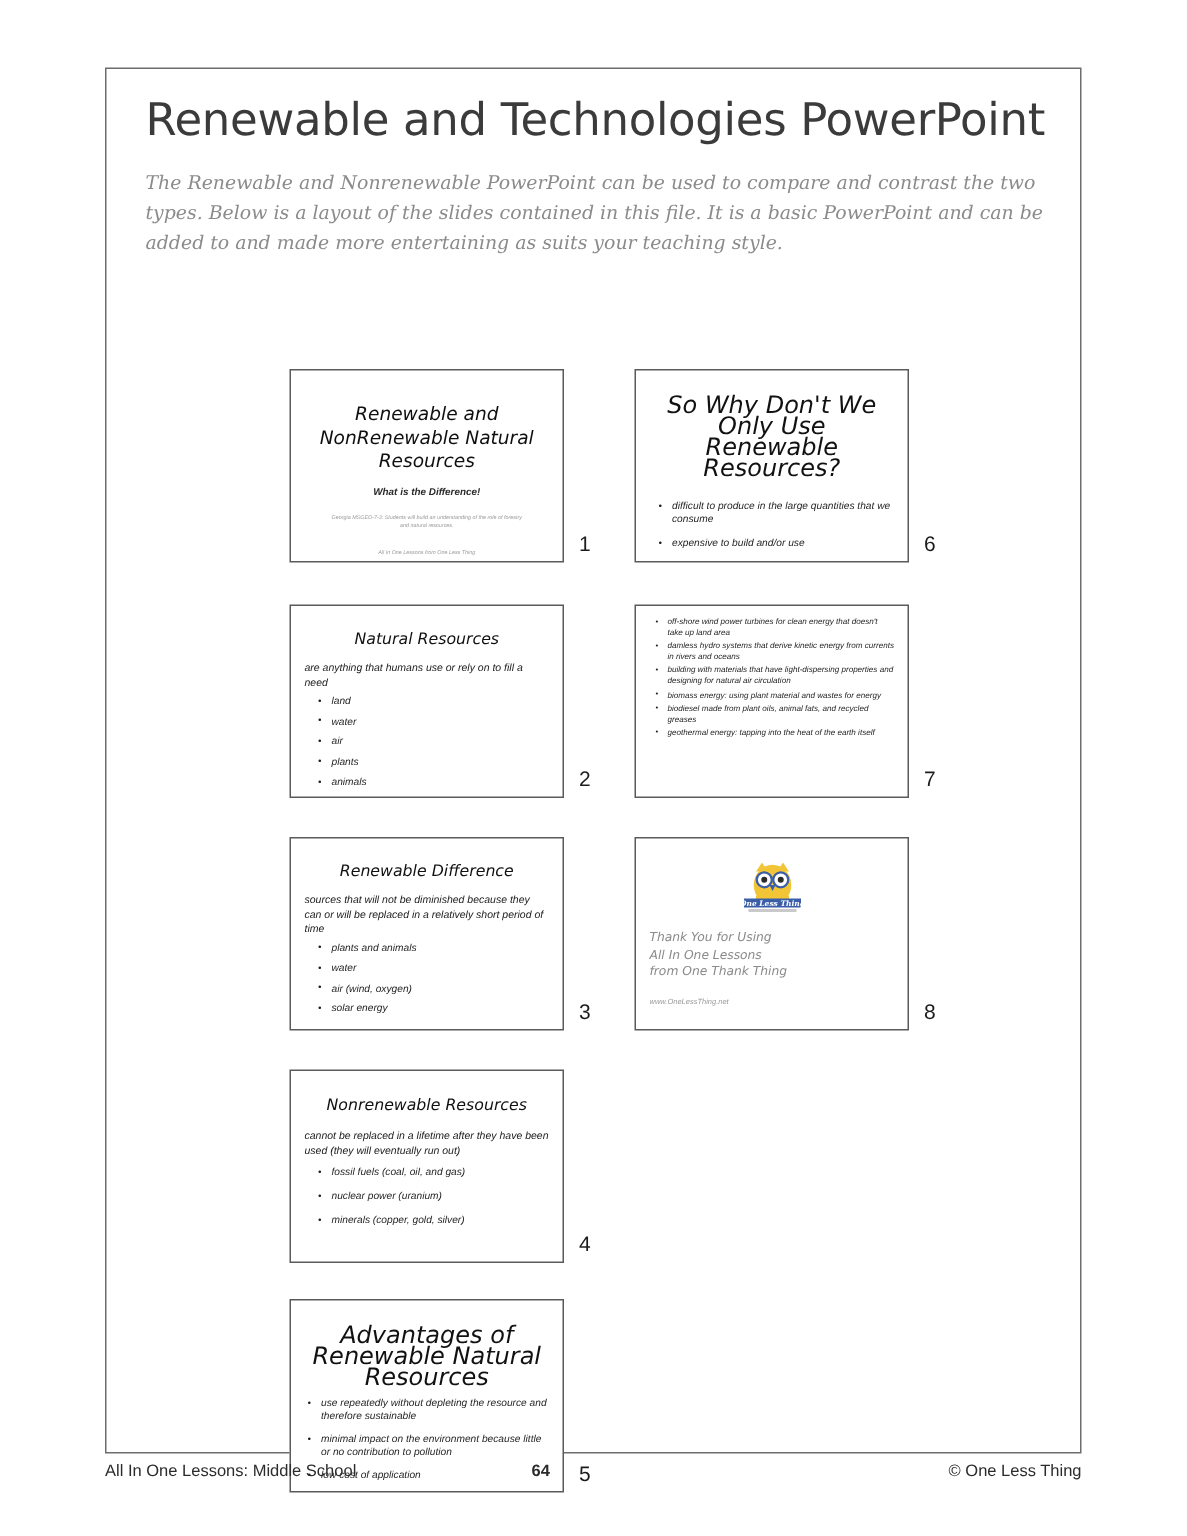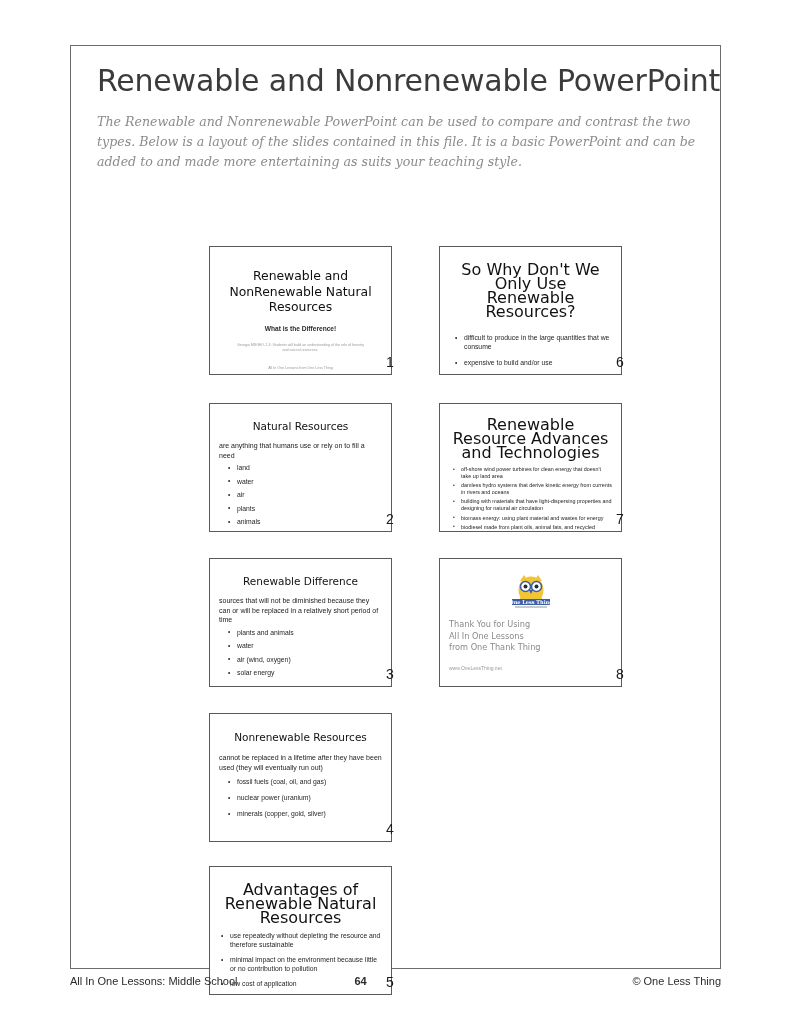--- a/index.html
+++ b/index.html
@@ -56,29 +56,30 @@
     position: absolute;
     left: 0;
     top: 148px;
     width: 651px;
   }
   .slide-wrap {
     position: absolute;
   }
   .slide {
     position: absolute;
-    left: 16px;
+    left: 0;
     top: 0;
     width: 183px;
     height: 129px;
     border: 1.1px solid #5a5a5a;
     box-sizing: border-box;
     background: #ffffff;
     overflow: hidden;
     padding: 8px 9px 4px 9px;
+    font-style: italic;
   }
   .slide-num {
     position: absolute;
     left: 193px;
     top: 108px;
     font-family: "Liberation Sans", sans-serif;
     font-size: 14px;
     color: #1c1c1c;
   }
 
@@ -210,21 +211,21 @@
     text-align: center; font-weight: bold;
     margin-left: -70px;
   }
   .footer .f-right { position: absolute; right: 0; top: 0; }
 </style>
 </head>
 <body>
 
 <div class="page-frame">
 
-  <div class="page-title">Renewable and Nonrenewable PowerPoint</div>
+  <div class="page-title">Renewable and Technologies PowerPoint</div>
   <div class="page-intro">The Renewable and Nonrenewable PowerPoint can be used to compare and contrast the two types. Below is a layout of the slides contained in this file. It is a basic PowerPoint and can be added to and made more entertaining as suits your teaching style.</div>
 
   <div class="slides">
 
     <div class="slide-wrap" style="left:122px; top:52px;">
       <div class="slide">
         <div class="s1-title">Renewable and NonRenewable Natural Resources</div>
         <div class="s1-sub">What is the Difference!</div>
         <div class="s1-std">Georgia MSGEO-7-3: Students will build an understanding of the role of forestry and natural resources.</div>
         <div class="s1-foot">All In One Lessons from One Less Thing</div>
@@ -304,21 +305,20 @@
             <li style="margin-bottom:7px;">expensive to build and/or use</li>
             <li>supply can be unreliable</li>
           </ul>
         </div>
       </div>
       <div class="slide-num">6</div>
     </div>
 
     <div class="slide-wrap" style="left:352px; top:209px;">
       <div class="slide">
-        <div class="s-title big" style="margin-top:6px; margin-bottom:6px;">Renewable Resource Advances and Technologies</div>
         <div class="s-body">
           <ul class="s-list tight">
             <li>off-shore wind power turbines for clean energy that doesn't take up land area</li>
             <li>damless hydro systems that derive kinetic energy from currents in rivers and oceans</li>
             <li>building with materials that have light-dispersing properties and designing for natural air circulation</li>
             <li>biomass energy: using plant material and wastes for energy</li>
             <li>biodiesel made from plant oils, animal fats, and recycled greases</li>
             <li>geothermal energy: tapping into the heat of the earth itself</li>
           </ul>
         </div>

